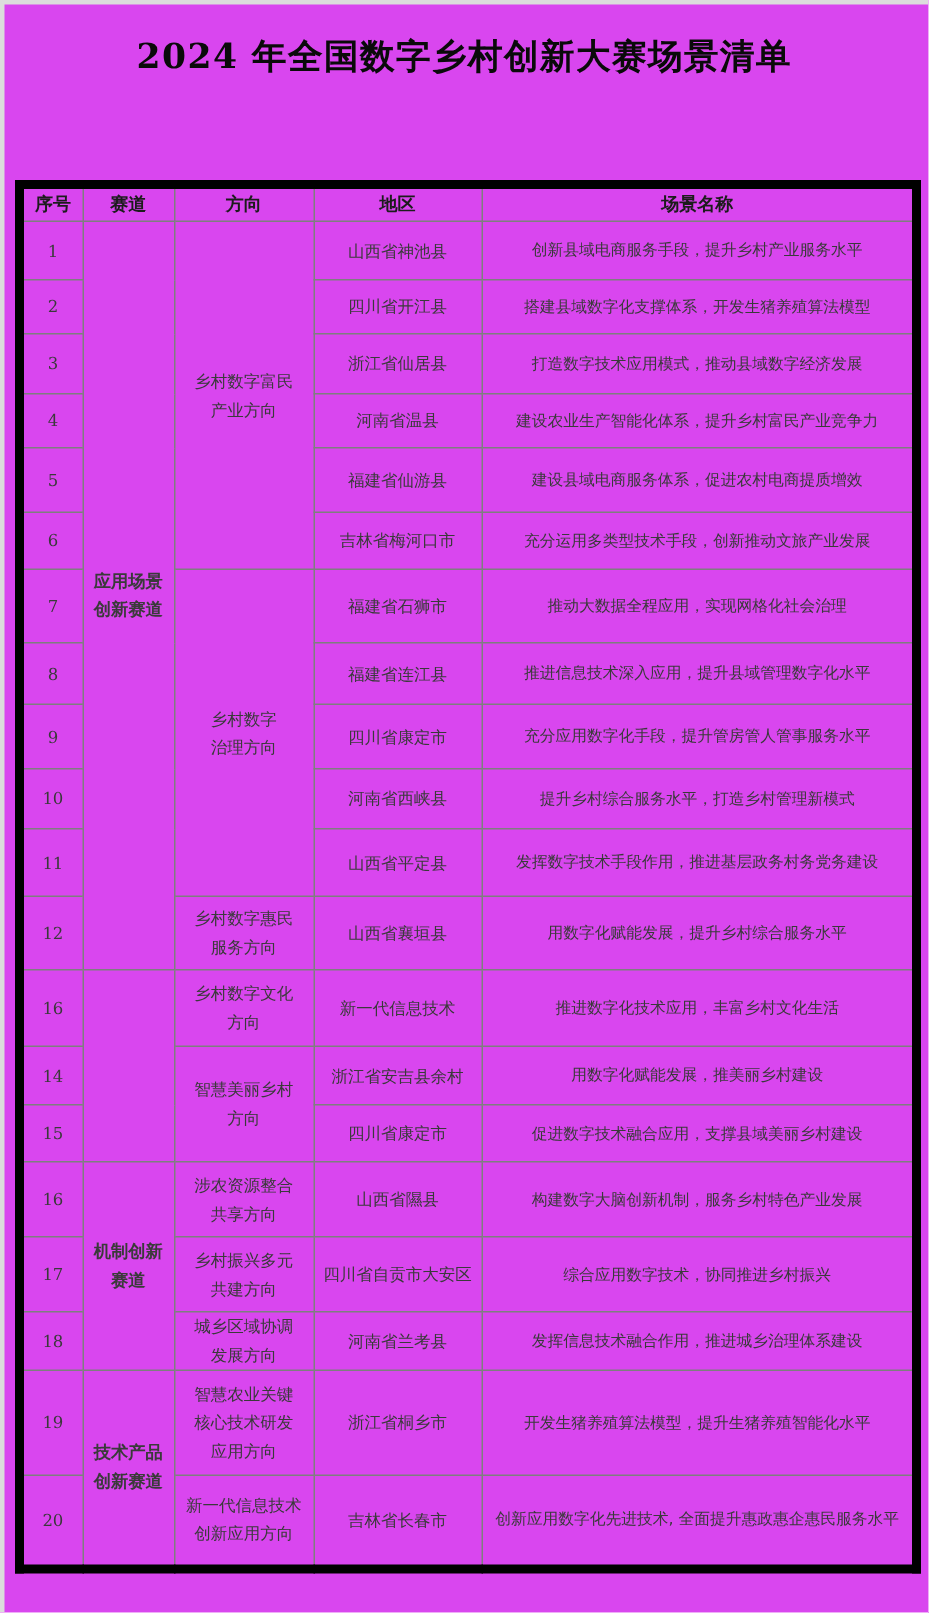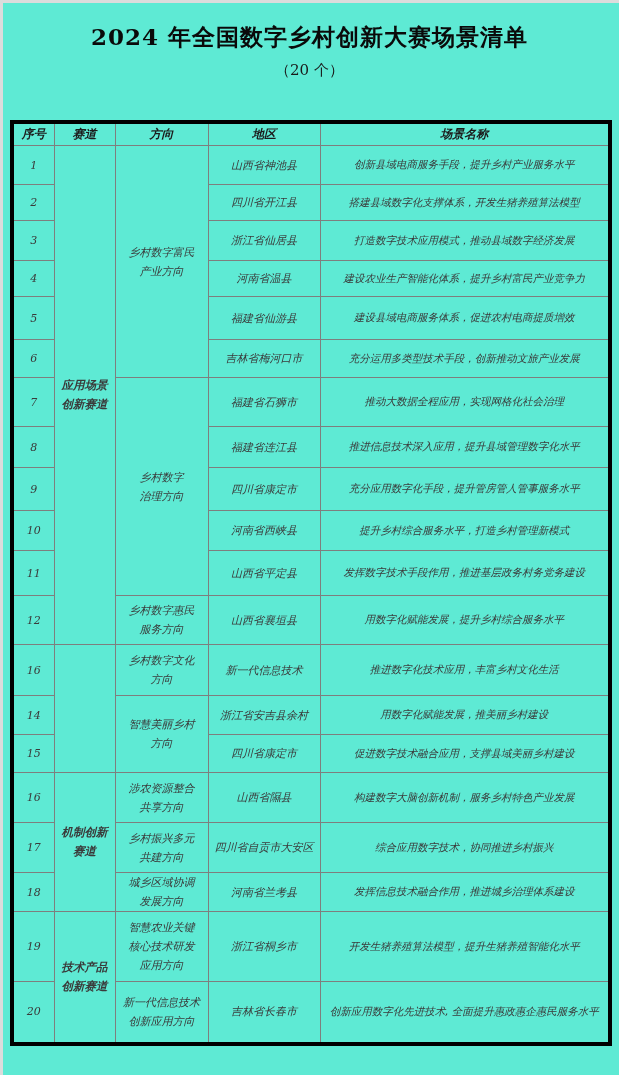--- a/index.html
+++ b/index.html
@@ -1,19 +1,19 @@
 <!DOCTYPE html>
 <html><head>
 <meta charset="utf-8">
 <style>
   html,body{margin:0;padding:0;background:#ffffff;}
   .page{
     position:relative;
     width:619px;height:1075px;
-    background:#5eead4;
+    background:#d946ef;
     overflow:hidden;
     font-family:"DejaVu Sans","Liberation Sans",sans-serif;
   }
   .edge-top{position:absolute;top:0;left:0;width:619px;height:3px;background:#dcdcdc;}
   .edge-left{position:absolute;top:0;left:0;width:3px;height:1075px;background:#dcdcdc;}
   .doc-title{
     position:absolute;top:22px;left:0;width:100%;
     margin:0;text-align:center;
     font-family:"DejaVu Serif","Liberation Serif",serif;
     font-size:23px;font-weight:700;color:#0a0a0a;
@@ -23,22 +23,21 @@
     position:absolute;top:61px;left:0;width:100%;
     text-align:center;
     font-family:"DejaVu Serif","Liberation Serif",serif;
     font-size:15px;color:#1a1a1a;
   }
   table.scenario-table{
     position:absolute;top:120px;left:10px;
     width:598px;
     border-collapse:collapse;
     table-layout:fixed;
-    border:4px solid #000000;
-    font-style:italic;
+    border:6px solid #000000;
   }
   .scenario-table th,.scenario-table td{
     border:1px solid #7e7e7e;
     text-align:center;
     vertical-align:middle;
     padding:0 2px;
     color:#3a3a3a;
     overflow:hidden;
   }
   .scenario-table th{
@@ -54,21 +53,20 @@
   .c-scen{font-size:10.5px;white-space:nowrap;}
 </style>
 </head>
 <body>
 
 <div class="page">
   <div class="edge-top"></div>
   <div class="edge-left"></div>
 
   <h1 class="doc-title">2024 年全国数字乡村创新大赛场景清单</h1>
-  <div class="doc-subtitle">（20 个）</div>
 
   <table class="scenario-table">
     <colgroup>
       <col style="width:42px">
       <col style="width:61px">
       <col style="width:93px">
       <col style="width:112px">
       <col style="width:290px">
     </colgroup>
     <thead>

